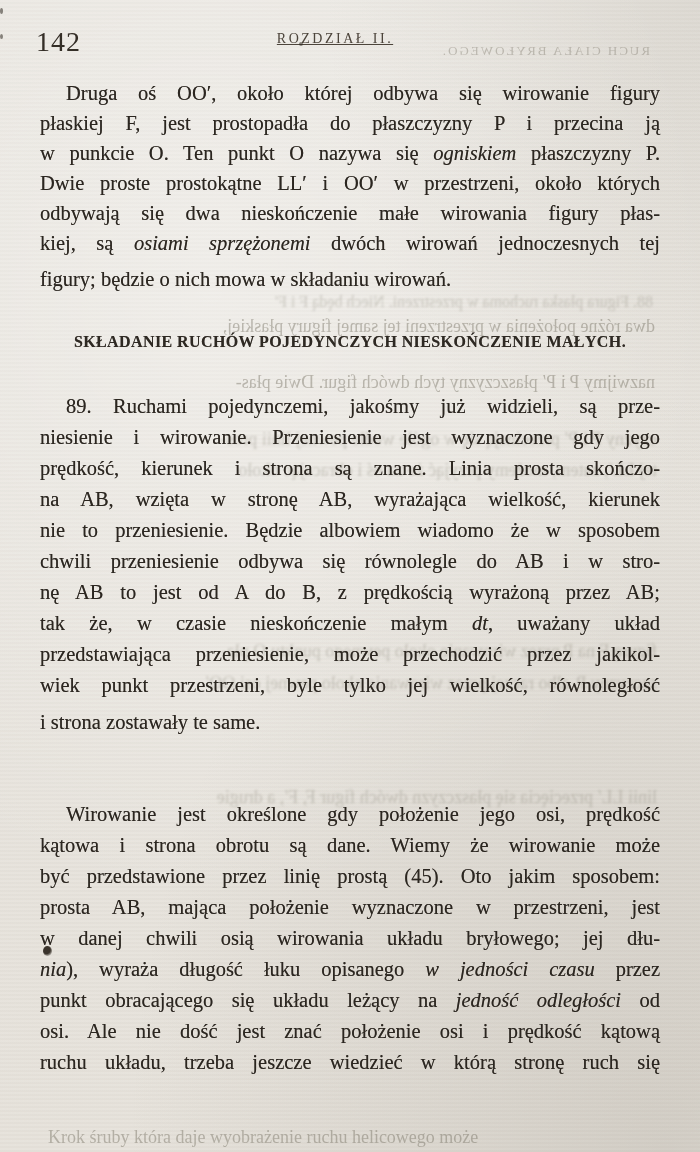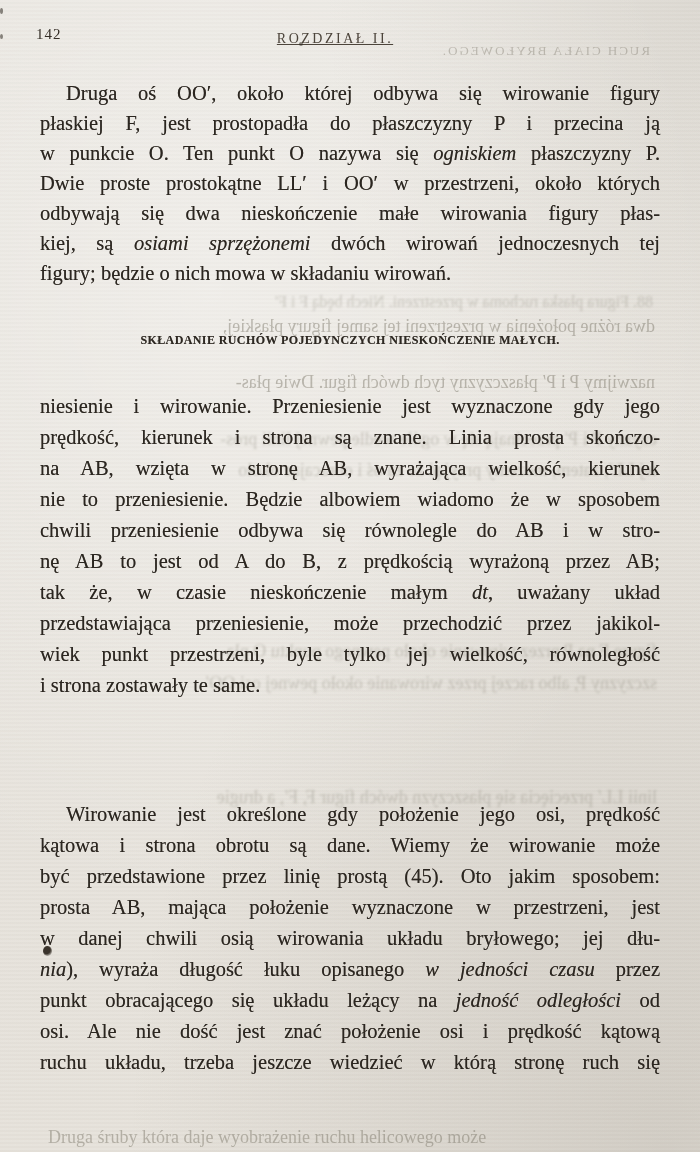--- a/index.html
+++ b/index.html
@@ -25,45 +25,45 @@
     filter:blur(0.7px);
     font-size:18px;line-height:22px;white-space:nowrap;
     text-align:justify;
   }
   .ghost.mirror{transform:scaleX(-1);}
   .ghost.caps{font-size:13px;letter-spacing:2px;color:rgba(106,99,86,0.34);}
   .ghost.faint{color:rgba(106,99,86,0.26);filter:blur(1px);}
 
   .pageno{
     position:absolute;top:26px;left:36px;z-index:2;
-    font-size:15px;color:#342e27;letter-spacing:1px;
+    font-size:28px;color:#342e27;letter-spacing:1px;
   }
   .running-header{
     position:absolute;top:31px;left:0;right:30px;z-index:2;
     text-align:center;font-size:14px;letter-spacing:2.5px;
     color:#4c443b;
     text-decoration:underline;
   }
   .column{position:absolute;left:40px;width:620px;z-index:2;color:#2b2620;}
   .para{position:absolute;left:0;width:620px;}
   .para .line{
     height:var(--lh);line-height:var(--lh);
     font-size:20.5px;
     text-align:justify;text-align-last:justify;text-justify:inter-word;
     white-space:normal;
     text-shadow:0 0 0.5px rgba(43,38,32,0.55);
     font-family:Liberation Serif, serif;
   }
-  .para .line.lastleft{text-align-last:left;}
+  .para .line.lastleft{text-align-last:left;margin-top:6px;}
   .para .line.indent{text-indent:26px;}
   .it{font-style:italic;}
 
   .section-heading{
     position:absolute;left:0;top:333px;width:620px;z-index:2;
-    text-align:center;font-size:12px;font-weight:700;letter-spacing:0.4px;
+    text-align:center;font-size:16px;font-weight:700;letter-spacing:0.4px;
     color:#2e2923;text-shadow:0 0 0.5px rgba(43,38,32,0.5);
     white-space:nowrap;
   }
   #para-1{top:78px;--lh:30px;}
   #para-2{top:391px;--lh:31px;}
   #para-3{top:799px;--lh:31px;}
 
   .ink-spot{
     position:absolute;z-index:3;border-radius:50%;
     background:radial-gradient(circle at 40% 40%, #3a332b 0 45%, rgba(58,51,43,0.4) 70%, rgba(58,51,43,0) 100%);
@@ -77,37 +77,38 @@
 
 <div class="ghost caps mirror" style="top:40px;left:400px;width:250px;">RUCH CIAŁA BRYŁOWEGO.</div>
 <div class="ghost mirror faint" style="top:291px;left:55px;width:598px;font-size:16px;">88. Figura płaska ruchoma w przestrzeni. Niech będą F i F′</div>
 <div class="ghost mirror" style="top:315px;left:45px;width:610px;">dwa różne położenia w przestrzeni tej samej figury płaskiej,</div>
 <div class="ghost mirror" style="top:371px;left:45px;width:610px;">nazwijmy P i P′ płaszczyzny tych dwóch figur. Dwie płas-</div>
 <div class="ghost mirror faint" style="top:428px;left:45px;width:612px;">czyzny P i P′ przecinają się w ogóle wedle pewnej linii pros-</div>
 <div class="ghost mirror faint" style="top:459px;left:45px;width:612px;">tej LL′, zatem, możemy przyjąć że za oś i obracając około</div>
 <div class="ghost mirror faint" style="top:640px;left:45px;width:612px;">figurę F na P przez wirowanie około pewnego punktu O pła-</div>
 <div class="ghost mirror faint" style="top:672px;left:45px;width:612px;">szczyzny P, albo raczej przez wirowanie około pewnej osi OO′</div>
 <div class="ghost mirror faint" style="top:786px;left:45px;width:612px;">linii LL′ przecięcia się płaszczyzn dwóch figur F, F′, a drugie</div>
-<div class="ghost" style="top:1126px;left:48px;width:606px;">Druga śruby która daje wyobrażenie ruchu helicowego może</div>
+<div class="ghost" style="top:1126px;left:48px;width:606px;">Krok śruby która daje wyobrażenie ruchu helicowego może</div>
 
 <div class="pageno">142</div>
 <div class="running-header">ROZDZIAŁ II.</div>
 
 <div class="column">
   <div class="para" id="para-1">
       <div class="line indent"><span>Druga oś OO′, około której odbywa się wirowanie figury</span></div>
       <div class="line"><span>płaskiej F, jest prostopadła do płaszczyzny P i przecina ją</span></div>
       <div class="line"><span>w punkcie O. Ten punkt O nazywa się </span><span class="it">ogniskiem</span><span> płaszczyzny P.</span></div>
       <div class="line"><span>Dwie proste prostokątne LL′ i OO′ w przestrzeni, około których</span></div>
       <div class="line"><span>odbywają się dwa nieskończenie małe wirowania figury płas-</span></div>
       <div class="line"><span>kiej, są </span><span class="it">osiami sprzężonemi</span><span> dwóch wirowań jednoczesnych tej</span></div>
       <div class="line lastleft"><span>figury; będzie o nich mowa w składaniu wirowań.</span></div>
     </div>
   <div class="section-heading">SKŁADANIE RUCHÓW POJEDYNCZYCH NIESKOŃCZENIE MAŁYCH.</div>
   <div class="para" id="para-2">
+      <div class="line indent"><span>89. Ruchami pojedynczemi, jakośmy już widzieli, są prze-</span></div>
       <div class="line"><span>niesienie i wirowanie. Przeniesienie jest wyznaczone gdy jego</span></div>
       <div class="line"><span>prędkość, kierunek i strona są znane. Linia prosta skończo-</span></div>
       <div class="line"><span>na AB, wzięta w stronę AB, wyrażająca wielkość, kierunek</span></div>
       <div class="line"><span>nie to przeniesienie. Będzie albowiem wiadomo że w sposobem</span></div>
       <div class="line"><span>chwili przeniesienie odbywa się równolegle do AB i w stro-</span></div>
       <div class="line"><span>nę AB to jest od A do B, z prędkością wyrażoną przez AB;</span></div>
       <div class="line"><span>tak że, w czasie nieskończenie małym </span><span class="it">dt</span><span>, uważany układ</span></div>
       <div class="line"><span>przedstawiająca przeniesienie, może przechodzić przez jakikol-</span></div>
       <div class="line"><span>wiek punkt przestrzeni, byle tylko jej wielkość, równoległość</span></div>
       <div class="line lastleft"><span>i strona zostawały te same.</span></div>

